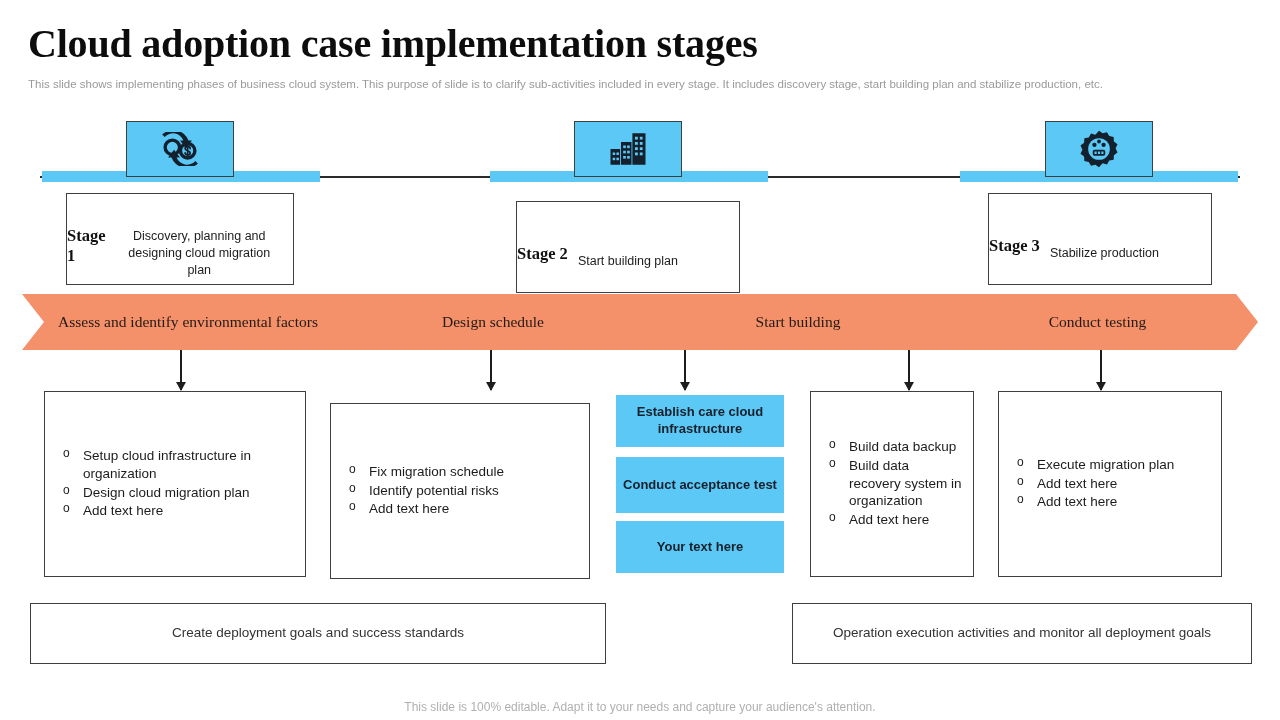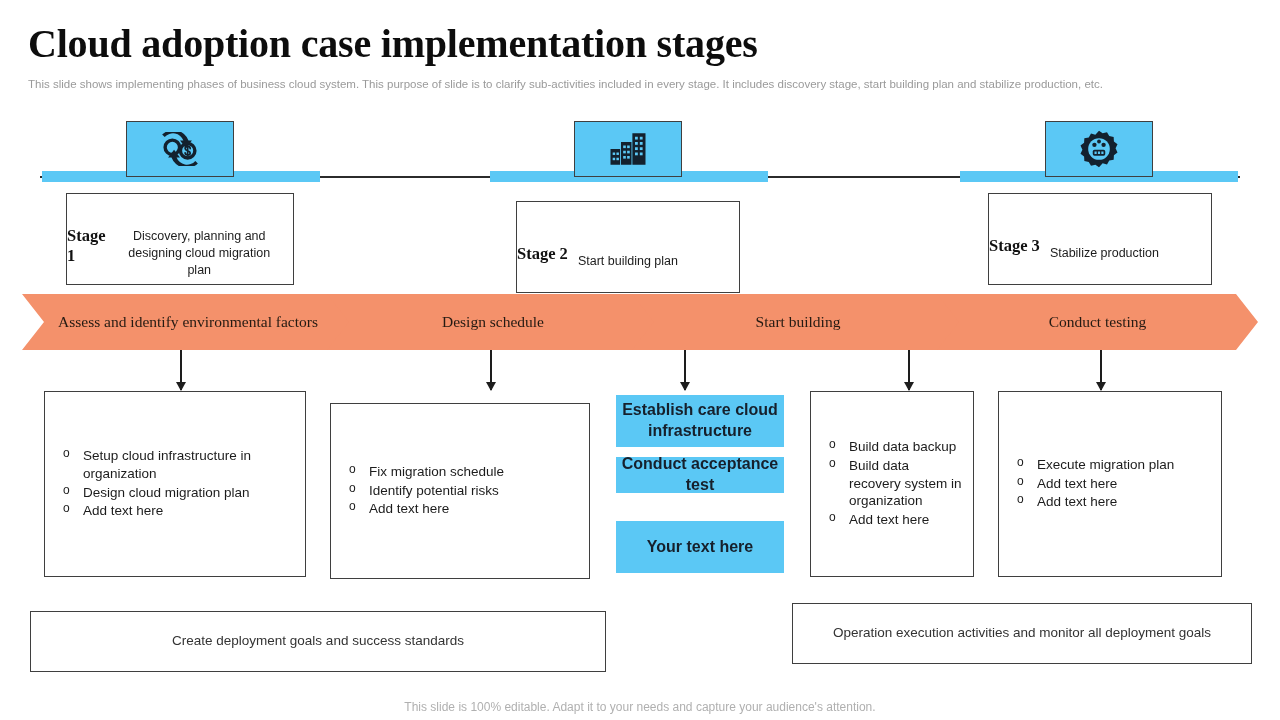--- a/index.html
+++ b/index.html
@@ -94,21 +94,21 @@
     font-size: 12px; color: #1c1c1c;
   }
 
   
   .bbox {
     position: absolute; background: #5BC8F5;
     display: flex; align-items: center; justify-content: center;
     text-align: center;
   }
   .bbox span {
-    font-size: 16px; font-weight: bold; color: #16202c; line-height: 1.3;
+    font-size: 13px; font-weight: bold; color: #16202c; line-height: 1.3;
   }
 
   
   .sbox {
     position: absolute; border: 1.3px solid #3f3f3f; background: #fff;
     display: flex; align-items: center; justify-content: center; text-align: center;
   }
   .sbox span { font-size: 13.5px; color: #333; line-height: 1.35; }
 
   .footer {
@@ -231,21 +231,21 @@
     <ul>
       <li>Fix migration schedule</li>
       <li>Identify potential risks</li>
       <li>Add text here</li>
     </ul>
   </div>
 
   <div class="bbox" style="left:616px; top:395px; width:168px; height:52px;">
     <span>Establish care cloud infrastructure</span>
   </div>
-  <div class="bbox" style="left:616px; top:457px; width:168px; height:36px;">
+  <div class="bbox" style="left:616px; top:457px; width:168px; height:56px;">
     <span>Conduct acceptance test</span>
   </div>
   <div class="bbox" style="left:616px; top:521px; width:168px; height:52px;">
     <span>Your text here</span>
   </div>
 
   <div class="dbox" style="left:810px; top:391px; width:164px; height:186px;">
     <ul>
       <li>Build data backup</li>
       <li>Build data recovery system in organization</li>
@@ -254,21 +254,21 @@
   </div>
 
   <div class="dbox" style="left:998px; top:391px; width:224px; height:186px;">
     <ul>
       <li>Execute migration plan</li>
       <li>Add text here</li>
       <li>Add text here</li>
     </ul>
   </div>
 
-  <div class="sbox" style="left:30px; top:603px; width:576px; height:61px;margin-top:8px;">
+  <div class="sbox" style="left:30px; top:603px; width:576px; height:61px;">
     <span>Create deployment goals and success standards</span>
   </div>
   <div class="sbox" style="left:792px; top:603px; width:460px; height:61px;">
     <span>Operation execution activities and monitor all deployment goals</span>
   </div>
 
   <div class="footer">This slide is 100% editable. Adapt it to your needs and capture your audience's attention.</div>
 
 </div>
 

